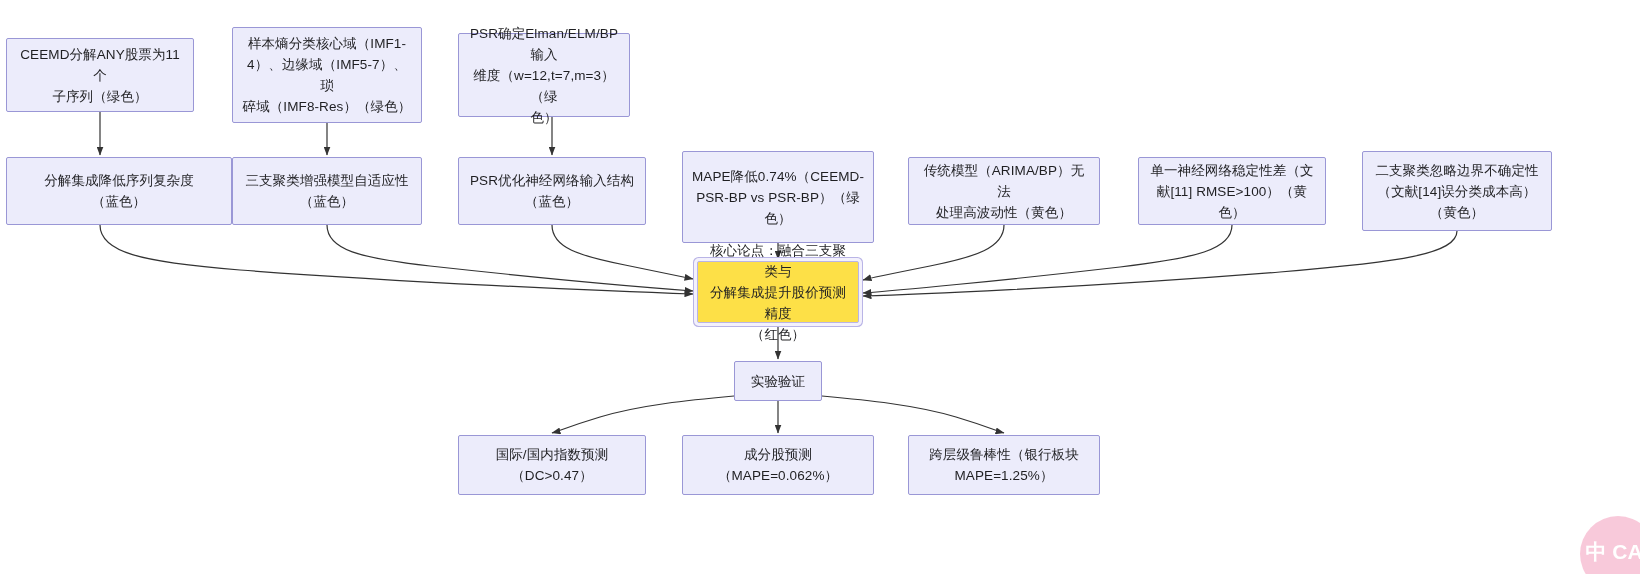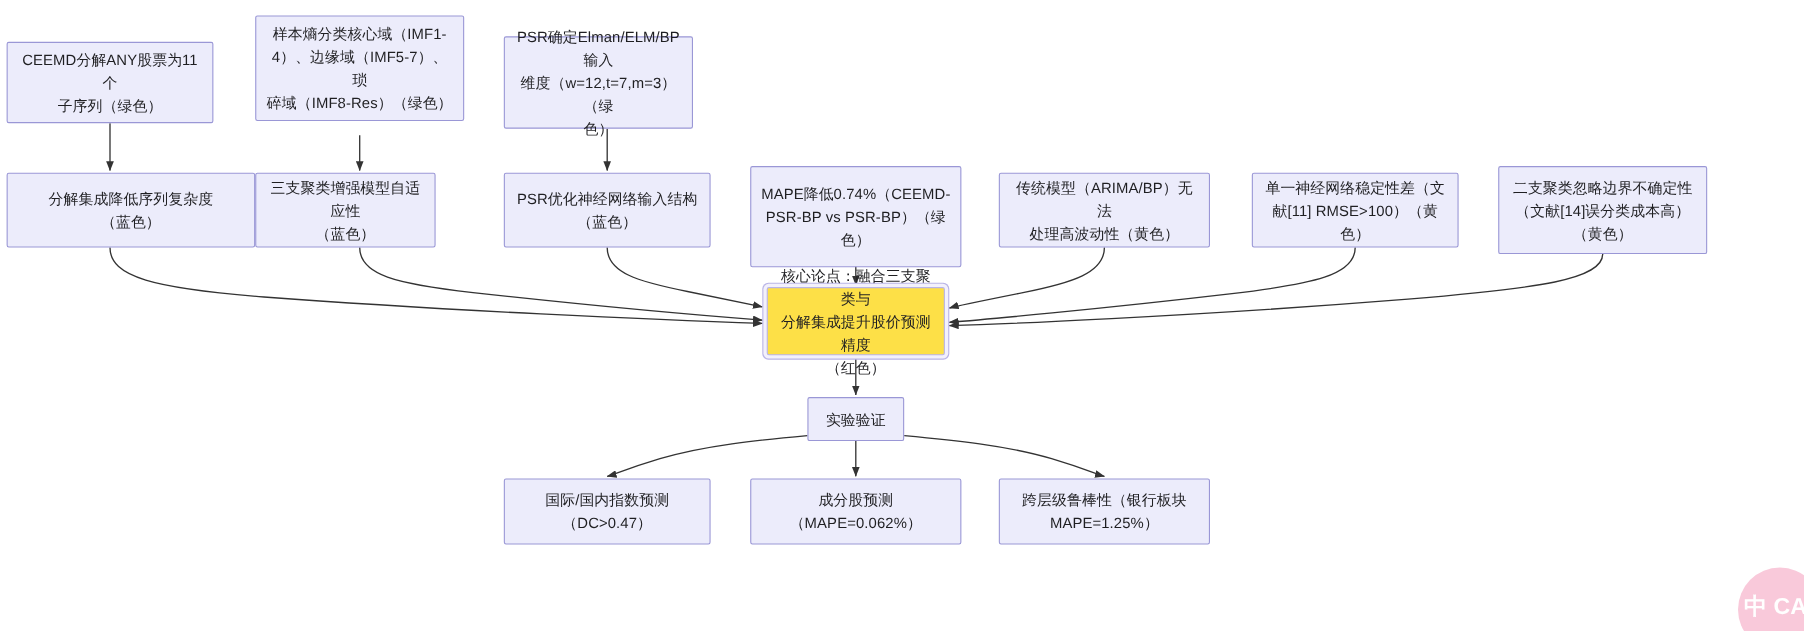--- a/index.html
+++ b/index.html
@@ -110,38 +110,38 @@
       <path d="M 778 401 L 778 433"></path>
       <path d="M 822 396 C 866 400, 916 405, 956 417 C 986 426, 1000 432, 1004 433"></path>
     </g>
   </svg>
 
   <div class="node" style="left:6px; top:38px; width:188px; height:74px;">
     <span class="node-label">CEEMD分解ANY股票为11个
 子序列（绿色）</span>
   </div>
 
-  <div class="node" style="left:232px; top:14px; width:190px; height:96px;">
+  <div class="node" style="left:232px; top:27px; width:190px; height:96px;">
     <span class="node-label">样本熵分类核心域（IMF1-
 4）、边缘域（IMF5-7）、琐
 碎域（IMF8-Res）（绿色）</span>
   </div>
 
   <div class="node" style="left:458px; top:33px; width:172px; height:84px;">
     <span class="node-label">PSR确定Elman/ELM/BP输入
 维度（w=12,t=7,m=3）（绿
 色）</span>
   </div>
 
   <div class="node" style="left:6px; top:157px; width:226px; height:68px;">
     <span class="node-label">分解集成降低序列复杂度
 （蓝色）</span>
   </div>
 
-  <div class="node" style="left:232px; top:157px; width:164px; height:68px;">
+  <div class="node" style="left:232px; top:157px; width:190px; height:68px;">
     <span class="node-label">三支聚类增强模型自适应性
 （蓝色）</span>
   </div>
 
   <div class="node" style="left:458px; top:157px; width:188px; height:68px;">
     <span class="node-label">PSR优化神经网络输入结构
 （蓝色）</span>
   </div>
 
   <div class="node" style="left:682px; top:151px; width:192px; height:92px;">

